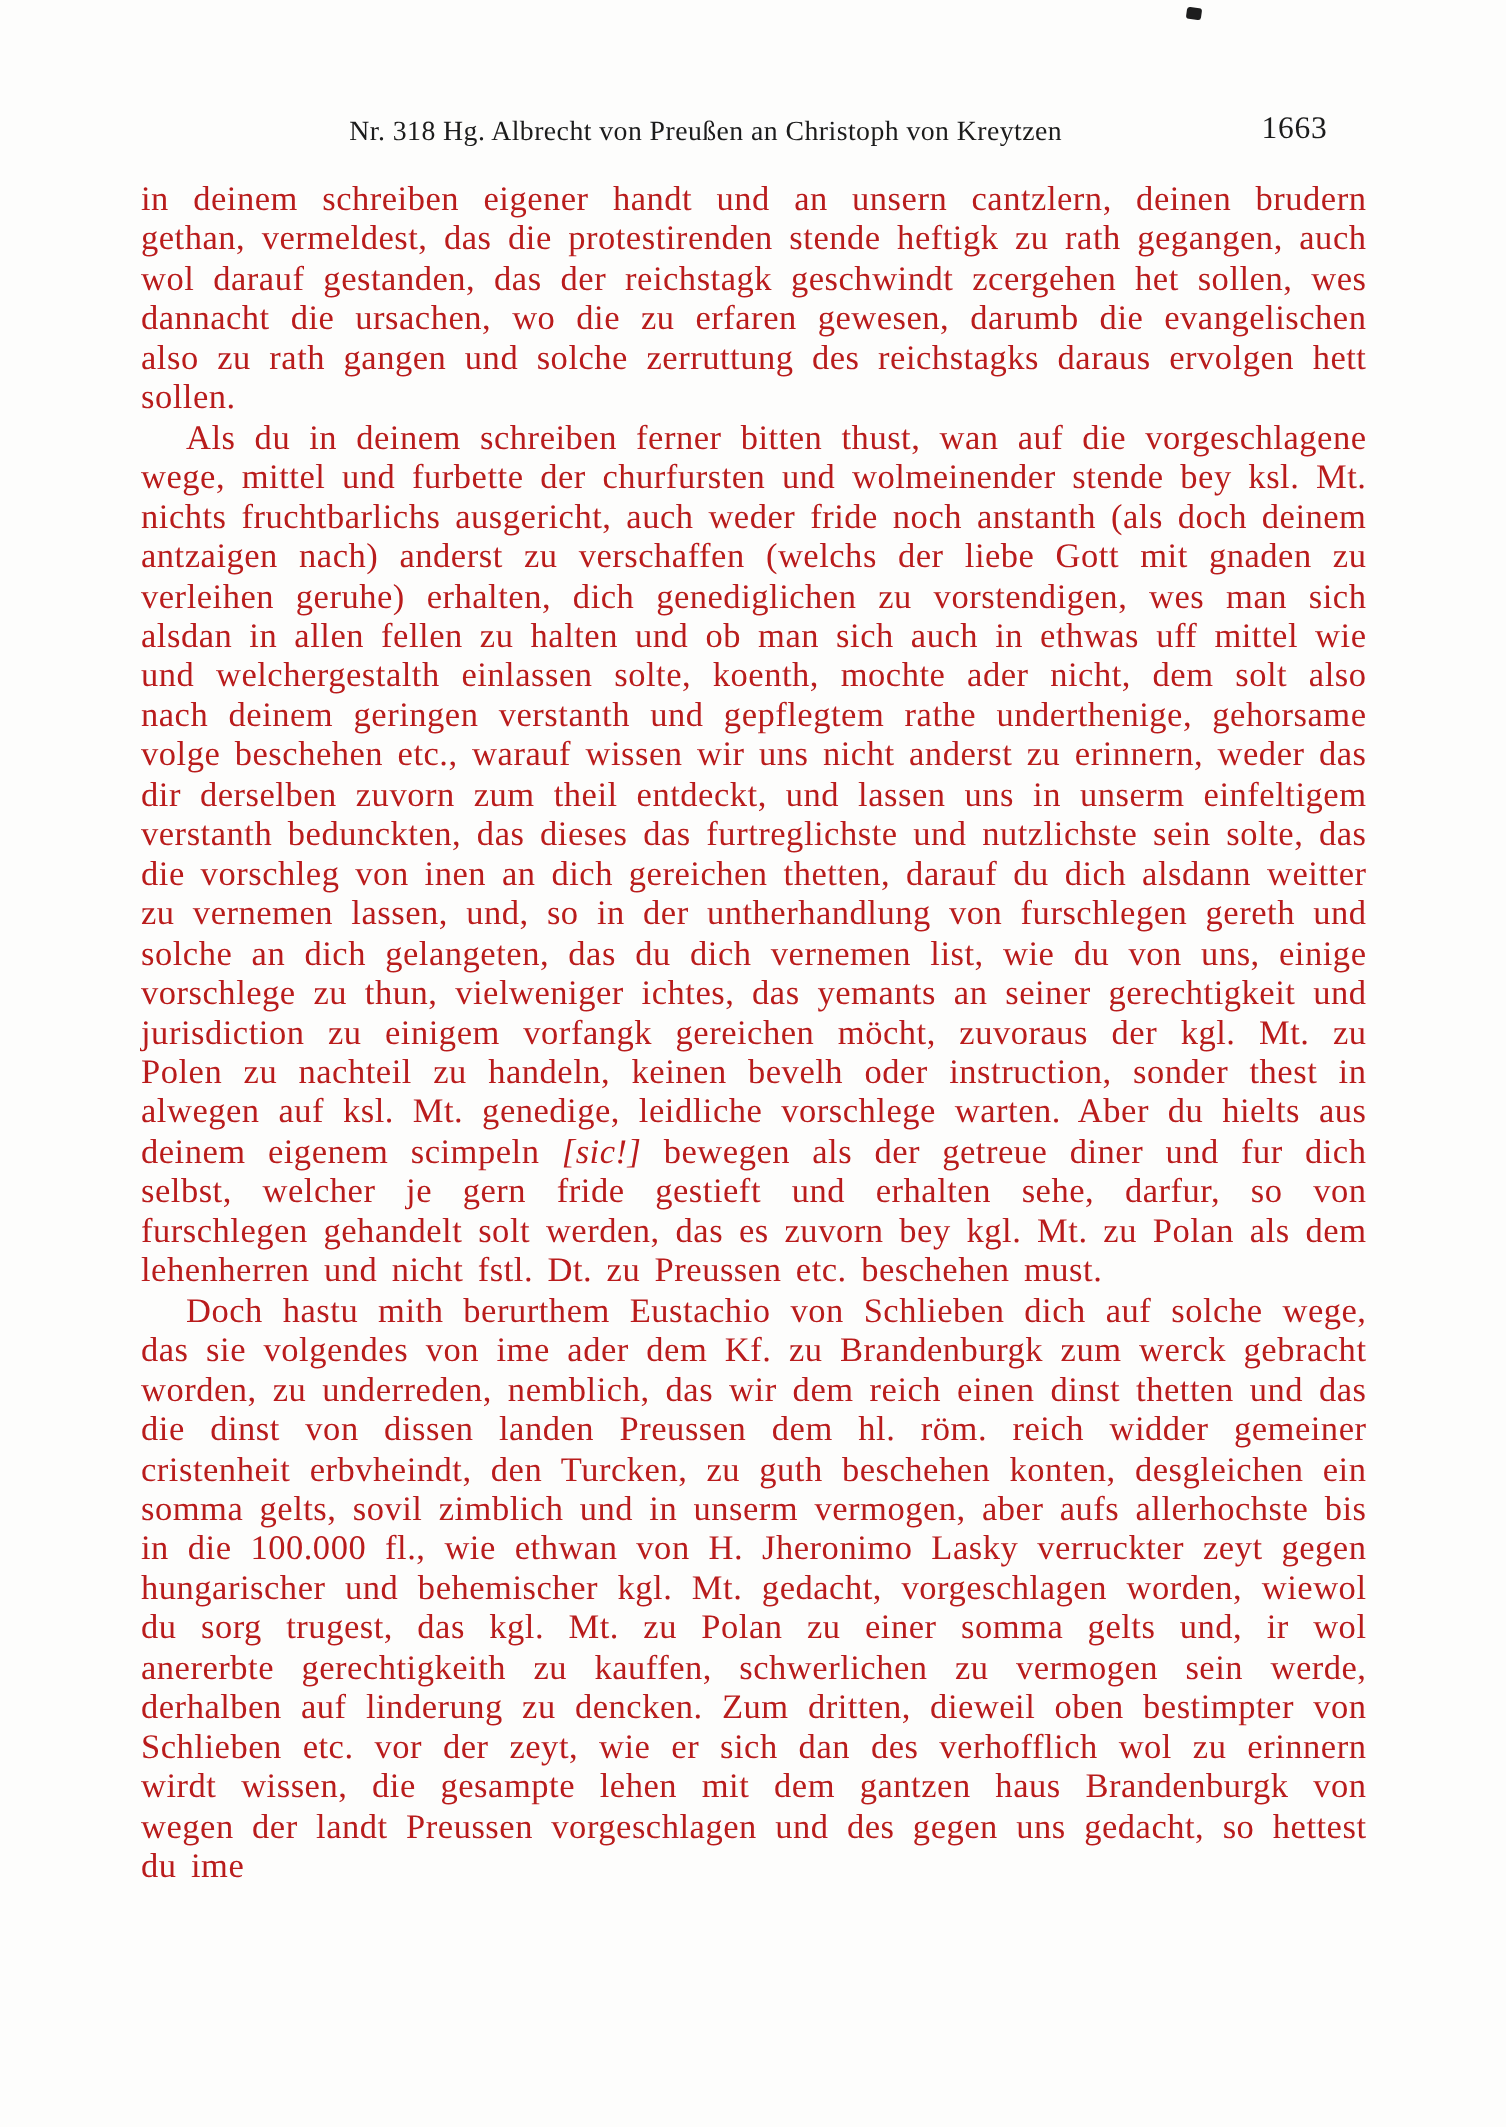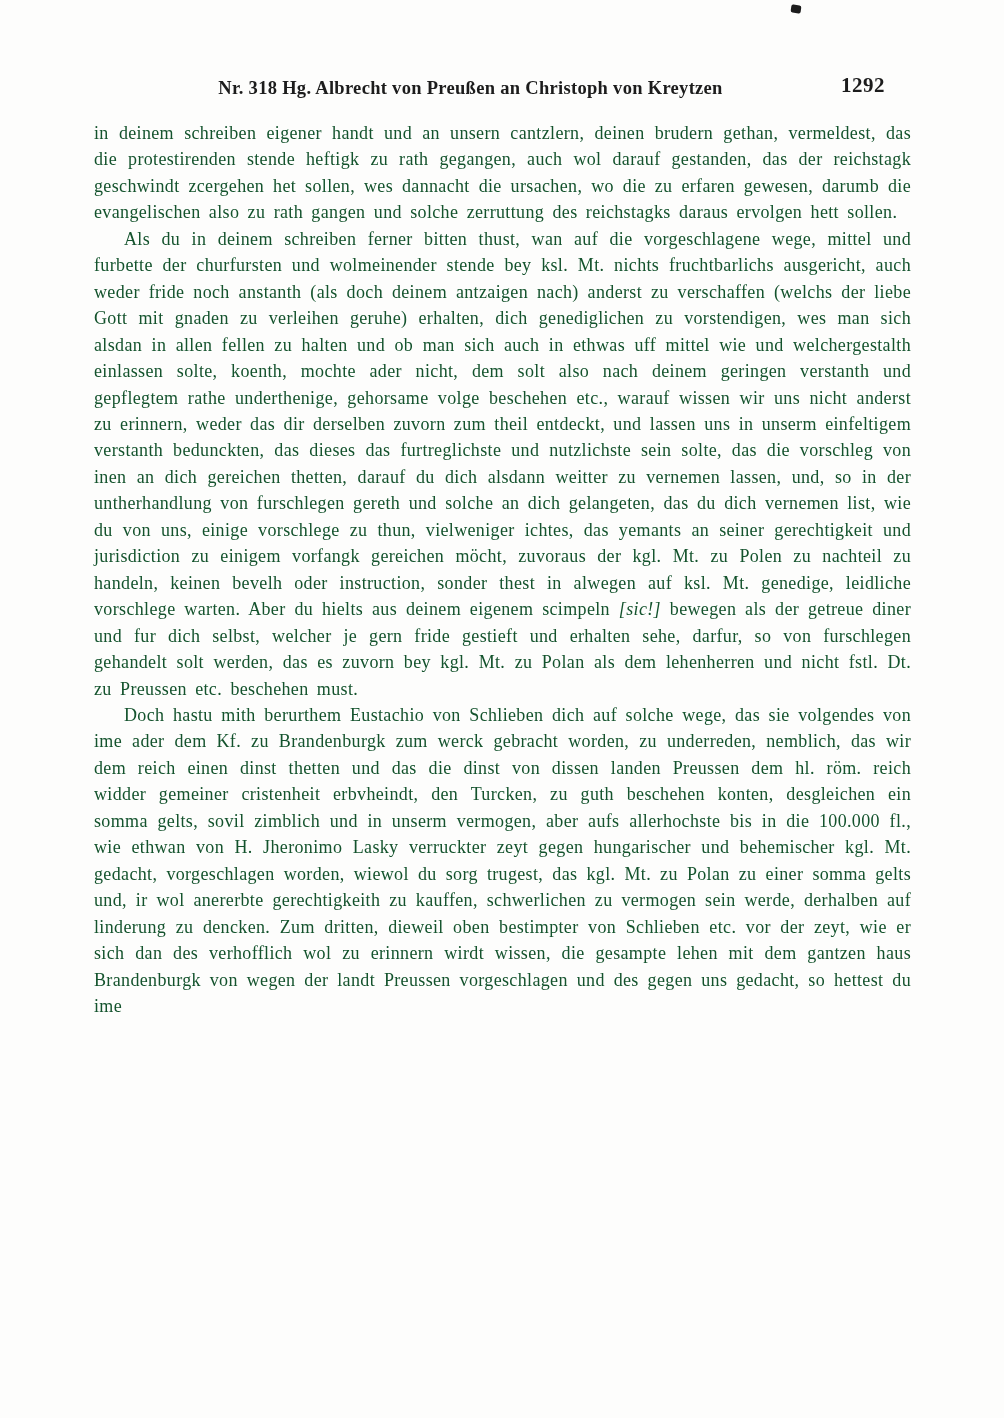--- a/index.html
+++ b/index.html
@@ -22,43 +22,42 @@
     position: absolute;
     left: 94px;
     top: 76px;
     width: 817px;
   }
   .header {
     position: relative;
     font-size: 18.5px;
     line-height: 24px;
     margin-bottom: 20px;
-    font-weight: bold;
   }
   .running-title {
     display: block;
     text-align: center;
     padding-right: 64px;
     letter-spacing: 0.3px;
     white-space: nowrap;
   }
   .page-number {
     position: absolute;
     right: 26px;
     top: -3px;
     font-size: 21px;
     letter-spacing: 0.5px;
   }
   .body-text {
-    font-size: 18px;
+    font-size: 23px;
     line-height: 26.45px;
     text-align: justify;
     letter-spacing: 0.35px;
     word-spacing: 3.5px;
-    color: #14532d;
+    color: #b91c1c;
   }
   .body-text p { margin: 0; }
   .para-indent { text-indent: 30px; }
   .sic { font-style: italic; margin-top: 44px; }
   .ink-speck {
     position: absolute;
     left: 791px;
     top: 5px;
     width: 10px;
     height: 8px;
@@ -71,21 +70,21 @@
 <body>
 
 <div class="page">
 
   <div class="ink-speck"></div>
 
   <div class="text-block">
 
     <div class="header">
       <span class="running-title">Nr. 318 Hg. Albrecht von Preußen an Christoph von Kreytzen</span>
-      <span class="page-number">1292</span>
+      <span class="page-number">1663</span>
     </div>
 
     <div class="body-text">
 
       <p class="para">in deinem schreiben eigener handt und an unsern cantzlern, deinen brudern gethan, vermeldest, das die protestirenden stende heftigk zu rath gegangen, auch wol darauf gestanden, das der reichstagk geschwindt zcergehen het sollen, wes dannacht die ursachen, wo die zu erfaren gewesen, darumb die evangelischen also zu rath gangen und solche zerruttung des reichstagks daraus ervolgen hett sollen.</p>
 
       <p class="para para-indent"><span>Als du in deinem schreiben ferner bitten thust, wan auf die vorgeschlagene wege, mittel und furbette der churfursten und wolmeinender stende bey ksl. Mt. nichts fruchtbarlichs ausgericht, auch weder fride noch anstanth (als doch deinem antzaigen nach) anderst zu verschaffen (welchs der liebe Gott mit gnaden zu verleihen geruhe) erhalten, dich genediglichen zu vorstendigen, wes man sich alsdan in allen fellen zu halten und ob man sich auch in ethwas uff mittel wie und welchergestalth einlassen solte, koenth, mochte ader nicht, dem solt also nach deinem geringen verstanth und gepflegtem rathe underthenige, gehorsame volge beschehen etc., warauf wissen wir uns nicht anderst zu erinnern, weder das dir derselben zuvorn zum theil entdeckt, und lassen uns in unserm einfeltigem verstanth bedunckten, das dieses das furtreglichste und nutzlichste sein solte, das die vorschleg von inen an dich gereichen thetten, darauf du dich alsdann weitter zu vernemen lassen, und, so in der untherhandlung von furschlegen gereth und solche an dich gelangeten, das du dich vernemen list, wie du von uns, einige vorschlege zu thun, vielweniger ichtes, das yemants an seiner gerechtigkeit und jurisdiction zu einigem vorfangk gereichen möcht, zuvoraus der kgl. Mt. zu Polen zu nachteil zu handeln, keinen bevelh oder instruction, sonder thest in alwegen auf ksl. Mt. genedige, leidliche vorschlege warten. Aber du hielts aus deinem eigenem scimpeln </span><span class="sic">[sic!]</span><span> bewegen als der getreue diner und fur dich selbst, welcher je gern fride gestieft und erhalten sehe, darfur, so von furschlegen gehandelt solt werden, das es zuvorn bey kgl. Mt. zu Polan als dem lehenherren und nicht fstl. Dt. zu Preussen etc. beschehen must.</span></p>
 
       <p class="para para-indent">Doch hastu mith berurthem Eustachio von Schlieben dich auf solche wege, das sie volgendes von ime ader dem Kf. zu Brandenburgk zum werck gebracht worden, zu underreden, nemblich, das wir dem reich einen dinst thetten und das die dinst von dissen landen Preussen dem hl. röm. reich widder gemeiner cristenheit erbvheindt, den Turcken, zu guth beschehen konten, desgleichen ein somma gelts, sovil zimblich und in unserm vermogen, aber aufs allerhochste bis in die 100.000 fl., wie ethwan von H. Jheronimo Lasky verruckter zeyt gegen hungarischer und behemischer kgl. Mt. gedacht, vorgeschlagen worden, wiewol du sorg trugest, das kgl. Mt. zu Polan zu einer somma gelts und, ir wol anererbte gerechtigkeith zu kauffen, schwerlichen zu vermogen sein werde, derhalben auf linderung zu dencken. Zum dritten, dieweil oben bestimpter von Schlieben etc. vor der zeyt, wie er sich dan des verhofflich wol zu erinnern wirdt wissen, die gesampte lehen mit dem gantzen haus Brandenburgk von wegen der landt Preussen vorgeschlagen und des gegen uns gedacht, so hettest du ime</p>
 

